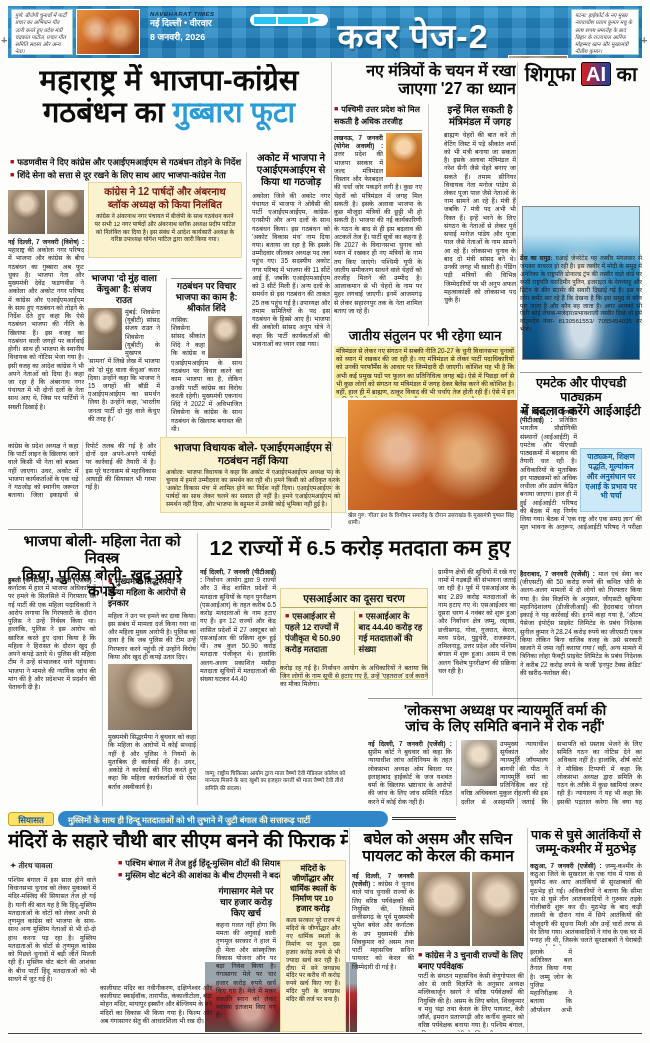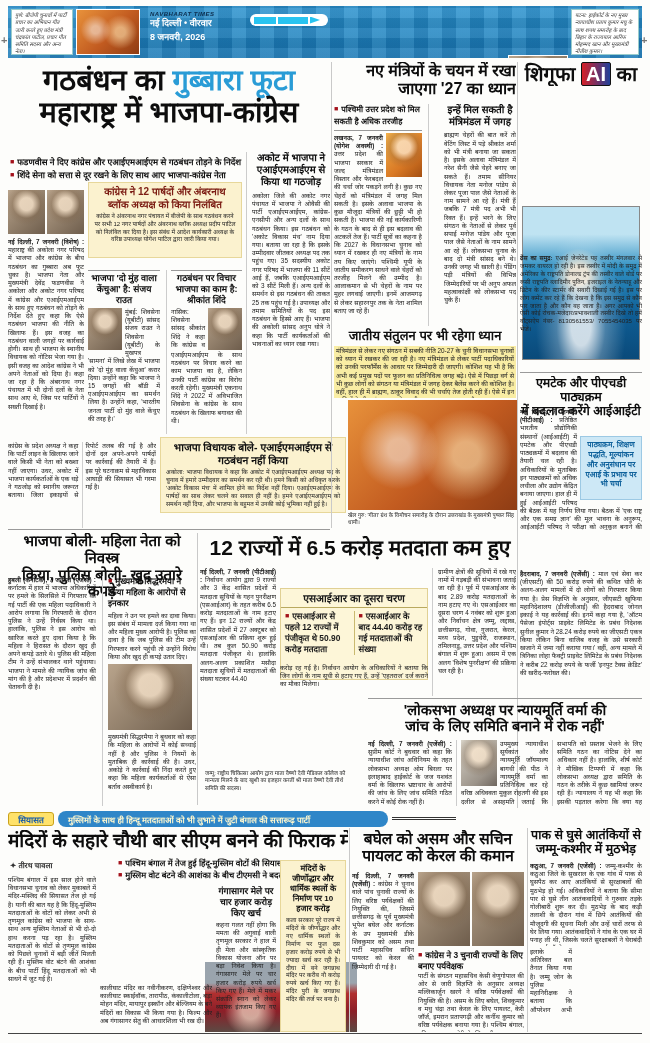--- a/index.html
+++ b/index.html
@@ -74,27 +74,28 @@
     <div class="abs" style="left:142px;top:5px;width:100px;height:46px;">
       <div class="mh-paper">NAVBHARAT TIMES</div>
       <div class="mh-date">नई दिल्ली • वीरवार</div>
       <div class="mh-date">8 जनवरी, 2026</div>
     </div>
     <div class="abs regmark" style="left:242px;top:8px;width:78px;height:12px;">
       <i style="width:22px;"></i>
         <i style="width:30px;"></i>
         <i style="width:10px;clip-path:polygon(0 0,100% 50%,0 100%);"></i>
     </div>
+    <div class="abs mh-title" style="left:300px;top:6px;width:210px;text-align:center;">कवर पेज-2</div>
     <div class="abs ph" style="left:500px;top:3px;width:60px;height:46px;border:1px solid #fff;"></div>
     <div class="abs mh-cap" style="left:563px;top:3px;width:68px;height:46px;">पटना: हाईकोर्ट के नए मुख्य न्यायाधीश प्रताप कुमार मधु के साथ शपथ समारोह के बाद बिहार के राज्यपाल आरिफ मोहम्मद खान और मुख्यमंत्री नीतीश कुमार।</div>
   </div>
 
   <div class="abs hl" style="left:8px;top:64px;width:322px;height:90px;font-size:29px;">
+    <div>महाराष्ट्र में भाजपा-कांग्रेस</div>
     <div><span>गठबंधन का </span><span class="accent">गुब्बारा फूटा</span></div>
-    <div>महाराष्ट्र में भाजपा-कांग्रेस</div>
   </div>
   <div class="abs bullets" style="left:10px;top:156px;width:234px;height:30px;">
     <div><span class="sq">■</span><span>फडणवीस ने दिए कांग्रेस और एआईएमआईएम से गठबंधन तोड़ने के निर्देश</span></div>
     <div><span class="sq">■</span><span>शिंदे सेना को सत्ता से दूर रखने के लिए साथ आए भाजपा-कांग्रेस नेता</span></div>
   </div>
 
   <div class="abs" style="left:246px;top:152px;width:84px;height:282px;border-left:1px solid #ccc;padding-left:5px;">
     <div class="subhead" style="font-size:10px;">अकोट में भाजपा ने एआईएमआईएम से किया था गठजोड़</div>
     <div class="bt" style="margin-top:3px;">अकोला जिले की अकोट नगर पंचायत में भाजपा ने ओवैसी की पार्टी एआईएमआईएम, कांग्रेस-एनसीपी और अन्य दलों के साथ गठबंधन किया। इस गठबंधन को 'अकोट विकास मंच' नाम दिया गया। बताया जा रहा है कि इसके उम्मीदवार जीतकर अध्यक्ष पद तक पहुंच गए। 35 सदस्यीय अकोट नगर परिषद में भाजपा की 11 सीटें आई हैं, जबकि एआईएमआईएम को 3 सीटें मिली हैं। अन्य दलों के समर्थन से इस गठबंधन की ताकत 25 तक पहुंच गई है। उपाध्यक्ष और तमाम समितियों के पद इस गठबंधन के हिस्से आए हैं। भाजपा की अकोली सांसद अनुप धोत्रे ने कहा कि पार्टी कार्यकर्ताओं की भावनाओं का ध्यान रखा गया।</div>
   </div>
@@ -111,21 +112,21 @@
     <div class="yt" style="font-size:10px;">कांग्रेस ने 12 पार्षदों और अंबरनाथ ब्लॉक अध्यक्ष को किया निलंबित</div>
     <div class="bt" style="font-size:6px;margin-top:2px;text-align:center;">कांग्रेस ने अंबरनाथ नगर पंचायत में बीजेपी के साथ गठबंधन करने पर सभी 12 नगर पार्षदों और अंबरनाथ ब्लॉक अध्यक्ष प्रदीप पाटिल को निलंबित कर दिया है। इस संबंध में आदेश कार्यकारी अध्यक्ष के वरिष्ठ उपाध्यक्ष योगेश पाटिल द्वारा जारी किया गया।</div>
   </div>
 
   <div class="abs" style="left:88px;top:270px;width:72px;height:164px;">
     <div class="subhead" style="font-size:9px;border-top:1px solid #999;padding-top:2px;">भाजपा 'दो मुंह वाला केंचुआ' है: संजय राउत</div>
     <div class="ph" style="float:left;width:34px;height:42px;margin:2px 3px 1px 0;"></div>
     <p class="bt" style="margin:2px 0 0;">मुंबई: शिवसेना (यूबीटी) सांसद संजय राउत ने शिवसेना (यूबीटी) के मुखपत्र 'सामना' में लिखे लेख में भाजपा को 'दो मुंह वाला केंचुआ' करार दिया। उन्होंने कहा कि भाजपा ने 15 जगहों की बॉडी में एआईएमआईएम का समर्थन लिया है। उन्होंने कहा, 'भारतीय जनता पार्टी दो मुंह वाले केंचुए की तरह है।'</p>
   </div>
 
-  <div class="abs" style="left:166px;top:270px;width:76px;height:164px;border-left:1px solid #ccc;padding-left:4px;">
+  <div class="abs" style="left:166px;top:278px;width:76px;height:164px;border-left:1px solid #ccc;padding-left:4px;">
     <div class="subhead" style="font-size:9px;border-top:1px solid #999;padding-top:2px;">गठबंधन पर विचार भाजपा का काम है: श्रीकांत शिंदे</div>
     <div class="ph" style="float:right;width:34px;height:42px;margin:2px 0 1px 3px;"></div>
     <p class="bt" style="margin:2px 0 0;">नासिक: शिवसेना सांसद श्रीकांत शिंदे ने कहा कि कांग्रेस व एआईएमआईएम के साथ गठबंधन पर विचार करने का काम भाजपा का है, लेकिन उनकी पार्टी कांग्रेस का विरोध करती रहेगी। मुख्यमंत्री एकनाथ शिंदे ने 2022 में अविभाजित शिवसेना के कांग्रेस के साथ गठबंधन के खिलाफ बगावत की थी।</p>
   </div>
 
   <div class="abs bt cols2" style="left:8px;top:442px;width:148px;height:86px;">कांग्रेस के प्रदेश अध्यक्ष ने कहा कि पार्टी लाइन के खिलाफ जाने वाले किसी भी नेता को बख्शा नहीं जाएगा। उधर, अकोट में भाजपा कार्यकर्ताओं के एक धड़े ने गठजोड़ को स्थानीय जरूरत बताया। जिला इकाइयों से रिपोर्ट तलब की गई है और दोनों दल अपने-अपने पार्षदों पर कार्रवाई की तैयारी में हैं। इस पूरे घटनाक्रम से महाविकास आघाड़ी की सियासत भी गरमा गई है।</div>
 
   <div class="abs ybox2" style="left:160px;top:437px;width:186px;height:76px;">
     <div class="yt" style="font-size:10.5px;text-align:center;">भाजपा विधायक बोले- एआईएमआईएम से गठबंधन नहीं किया</div>
     <div class="bt" style="font-size:6.1px;margin-top:2px;">अकोला: भाजपा विधायक ने कहा कि अकोट में एआईएमआईएम अध्यक्ष पद के चुनाव में हमारे उम्मीदवार का समर्थन कर रही थी। हमने किसी को अधिकृत करके 'अकोट विकास मंच' में शामिल होने का निर्देश नहीं दिया। एआईएमआईएम के पार्षदों का साथ लेकर चलने का सवाल ही नहीं है। हमने एआईएमआईएम को समर्थन नहीं दिया, और भाजपा के बहुमत में उनकी कोई भूमिका नहीं हुई है।</div>
@@ -160,21 +161,21 @@
   </div>
   <div class="abs ph ph-sea" style="left:522px;top:96px;width:118px;height:154px;border:1px solid #888;"></div>
   <p class="abs bt" style="left:520px;top:254px;width:122px;height:116px;margin:0;font-size:6.1px;"><span class="dl">ढेंस का समुद्र:</span> <span>एआई जेनरेटेड यह तस्वीर मंगलवार से जमकर वायरल हो रही है। इस तस्वीर में मोदी के समुद्र में अमेरिका के राष्ट्रपति डोनाल्ड ट्रंप की तस्वीर वाले बोर्ड पर रूसी राष्ट्रपति व्लादिमीर पुतिन, इजराइल के नेतन्याहू और ब्रिटेन के कीर स्टार्मर की सवारी दिखाई गई है। इस पर लोग कमेंट कर रहे हैं कि देखना है कि इस समुद्र से कौन पार जाता है और कौन बह जाता है। अगर आपको भी ऐसी कोई रोचक-मजेदार/प्रभावशाली तस्वीर दिखे तो हमें वॉट्सऐप नंबर- 8130561553/ 7055454035 पर भेजें।</span></p>
 
   <div class="abs hr" style="left:520px;top:372px;width:122px;"></div>
   <div class="abs hl" style="left:520px;top:376px;width:122px;font-size:12.5px;">
     <div>एमटेक और पीएचडी पाठ्यक्रम</div>
     <div>में बदलाव करेंगे आईआईटी</div>
   </div>
   <div class="abs" style="left:520px;top:408px;width:122px;height:122px;">
-    <div class="bluebox" style="float:right;width:54px;height:56px;margin:28px 0 2px 3px;font-size:7.6px;">पाठ्यक्रम, शिक्षण पद्धति, मूल्यांकन और अनुसंधान पर एआई के प्रभाव पर भी चर्चा</div>
+    <div class="bluebox" style="float:right;width:54px;height:56px;margin:40px 0 2px 3px;font-size:7.6px;">पाठ्यक्रम, शिक्षण पद्धति, मूल्यांकन और अनुसंधान पर एआई के प्रभाव पर भी चर्चा</div>
     <p class="bt" style="margin:0;"><span class="dl">नई दिल्ली, 7 जनवरी (पीटीआई) :</span> <span>प्रतिष्ठित भारतीय प्रौद्योगिकी संस्थानों (आईआईटी) में एमटेक और पीएचडी पाठ्यक्रमों में बदलाव की तैयारी चल रही है। अधिकारियों के मुताबिक इन पाठ्यक्रमों को अधिक लचीला और उद्योग केंद्रित बनाया जाएगा। हाल ही में हुई आईआईटी परिषद की बैठक में यह निर्णय लिया गया। बैठक में 'एक राष्ट्र और एक समग्र ज्ञान' की मूल भावना के अनुरूप, आईआईटी परिषद ने परीक्षा को अनुकूल बनाने की संभावना तलाशने की भी सिफारिश की, जिसमें उम्मीदवारों की क्षमता के अनुसार प्रश्न कठिनाई तय होगी। इसके साथ ही आईआईटी में पाठ्यक्रम, शिक्षण पद्धति, मूल्यांकन और अनुसंधान पर एआई के प्रभाव पर चर्चा की गई।</span></p>
   </div>
 
   <p class="abs bt" style="left:520px;top:570px;width:122px;height:132px;margin:0;"><span class="dl">हैदराबाद, 7 जनवरी (एजेंसी) :</span> <span>माल एवं सेवा कर (जीएसटी) की 50 करोड़ रुपये की कथित चोरी के अलग-अलग मामलों में दो लोगों को गिरफ्तार किया गया है। प्रेस विज्ञप्ति के अनुसार, जीएसटी खुफिया महानिदेशालय (डीजीजीआई) की हैदराबाद जोनल इकाई ने यह कार्रवाई की। इनमें कहा गया है, 'ऑटम पैसेजा इंपोर्ट्स प्राइवेट लिमिटेड के प्रबंध निदेशक सुनील कुमार ने 28.24 करोड़ रुपये का जीएसटी एकत्र किया लेकिन बिना वाजिब वजह के उसे सरकारी खजाने में जमा नहीं कराया गया।' वहीं, अन्य मामले में त्रिनिका लोहा फैक्ट्री प्राइवेट लिमिटेड के प्रबंध निदेशक ने करीब 22 करोड़ रुपये के फर्जी 'इनपुट टैक्स क्रेडिट' की खरीद-फरोख्त की।</span></p>
 
   <div class="abs hr" style="left:8px;top:529px;width:322px;"></div>
   <div class="abs hl" style="left:8px;top:533px;width:188px;font-size:15px;">
     <div>भाजपा बोली- महिला नेता को निवस्त्र</div>
     <div>किया, पुलिस बोली- खुद उतारे कपड़े</div>
   </div>

